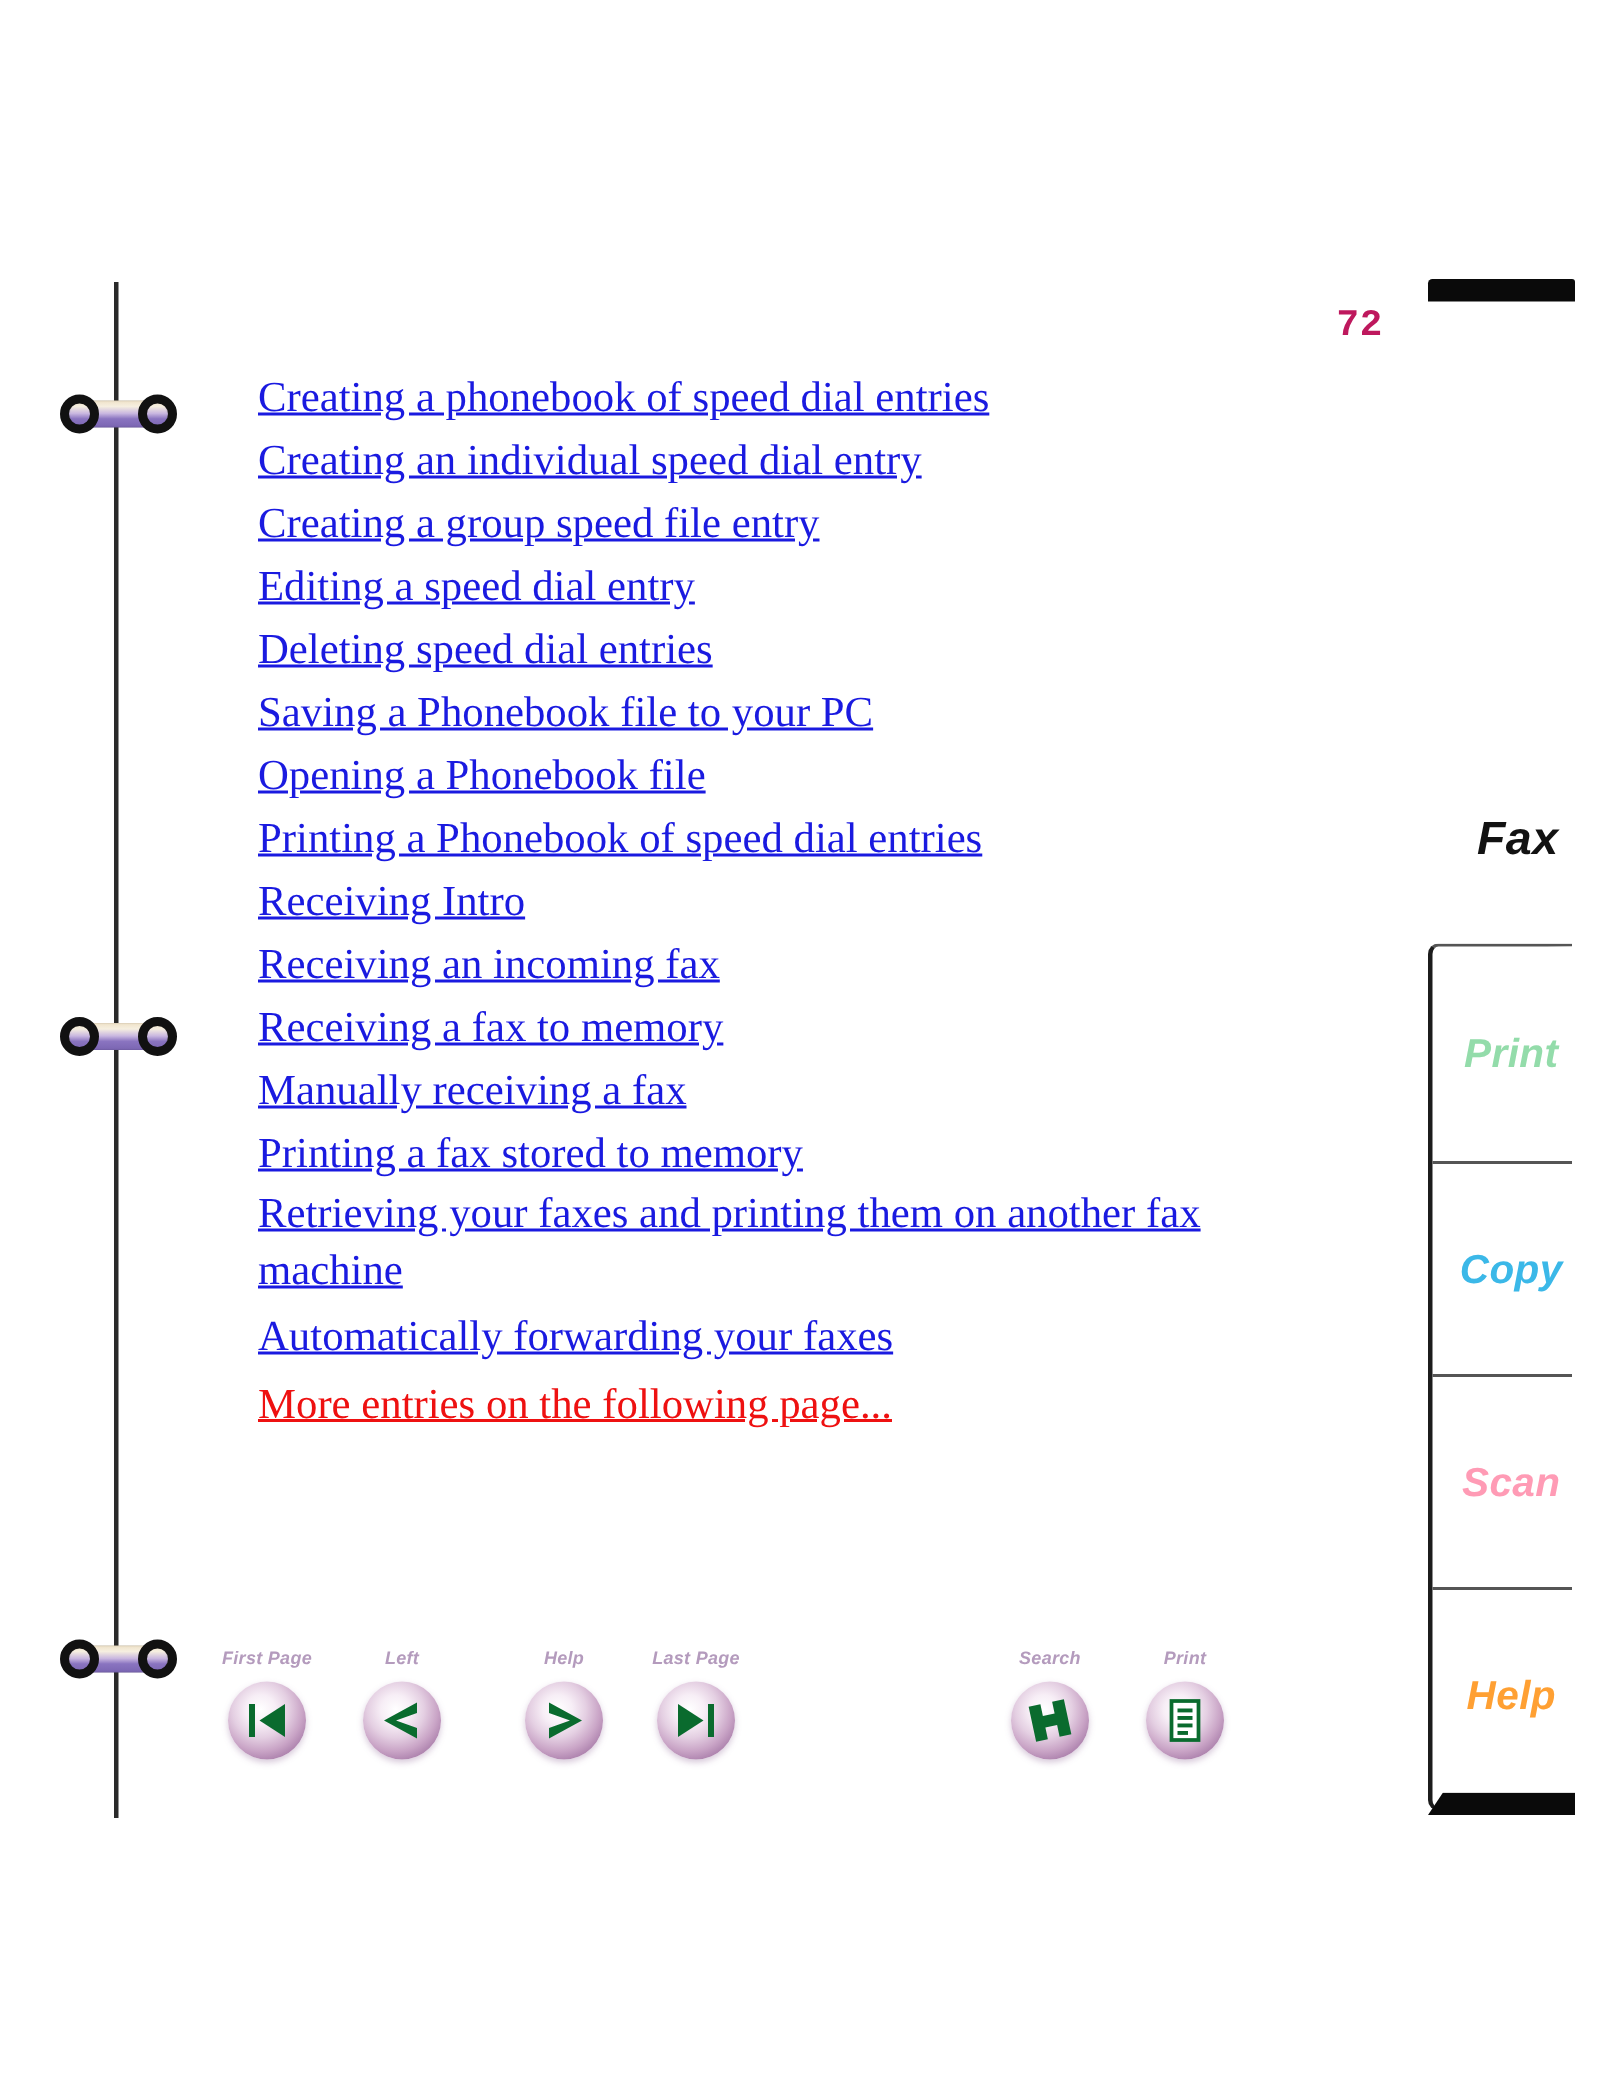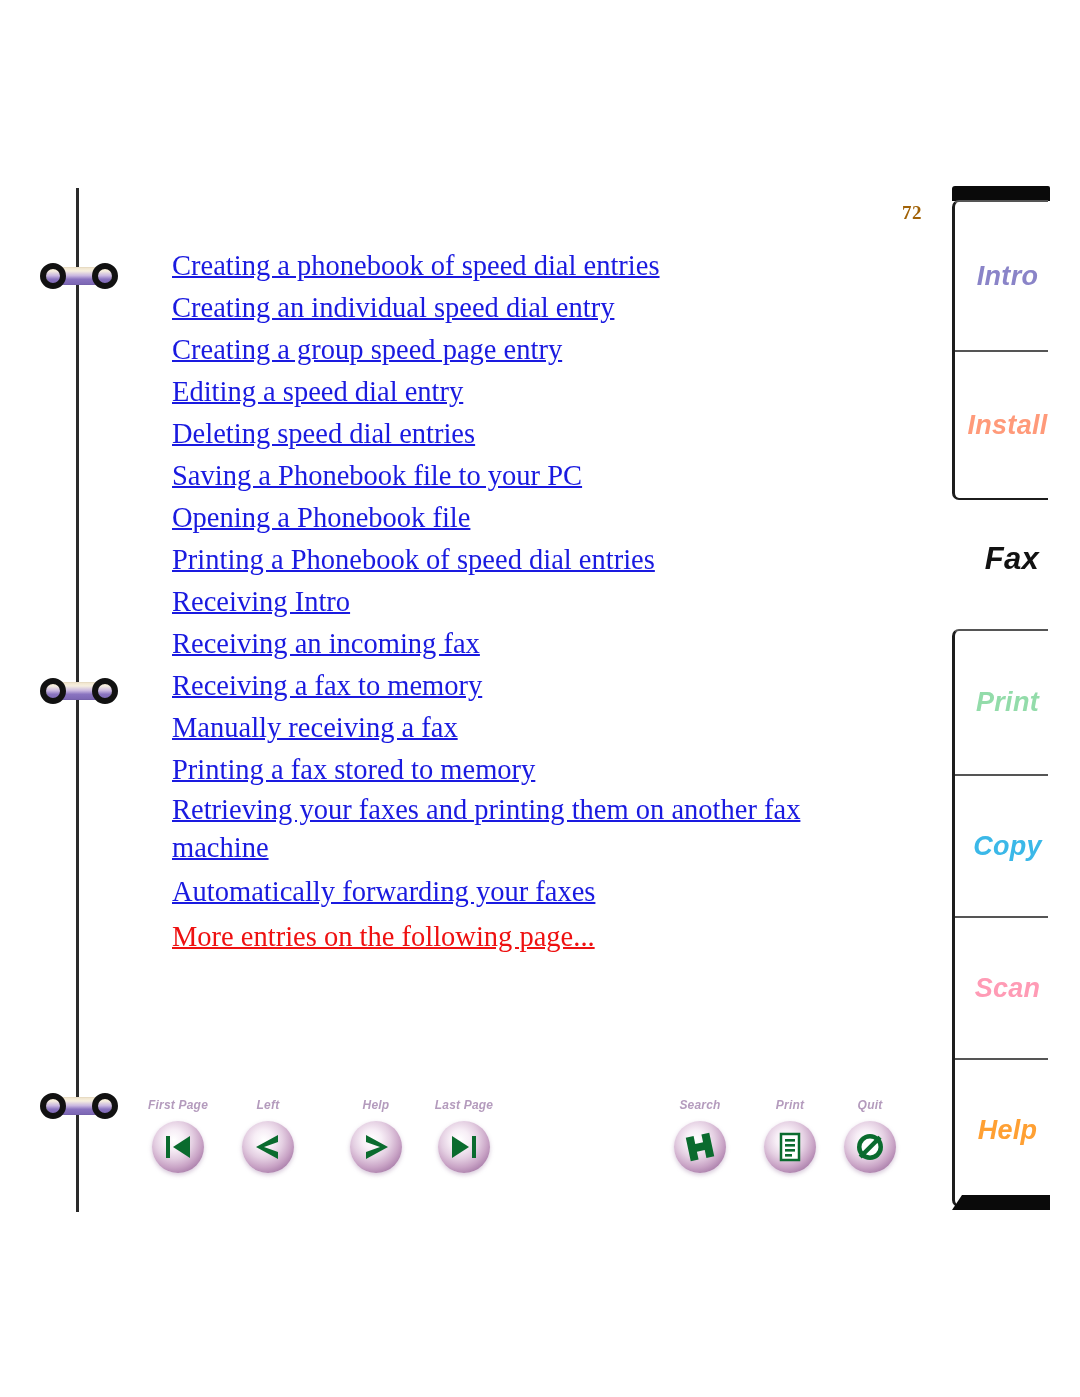--- a/index.html
+++ b/index.html
@@ -57,25 +57,25 @@
     background: transparent;
   }
   .ring .ring-end.left  { left: 0; }
   .ring .ring-end.right { right: 0; }
 
   
   #page-number {
     position: absolute;
     right: 158px;
     top: 202px;
-    font-size: 19px;
+    font-size: 25px;
     font-weight: bold;
-    color: #a16207;
+    color: #be185d;
     letter-spacing: .5px;
-    font-family: Liberation Serif, serif;
+    font-family: Liberation Mono, monospace;
   }
 
   
   #toc {
     position: absolute;
     left: 172px;
     top: 245px;
     width: 730px;
   }
   .toc-link {
@@ -219,21 +219,21 @@
     <div class="ring-bar"></div>
     <div class="ring-end left"></div>
     <div class="ring-end right"></div>
   </div>
 
   <div id="page-number">72</div>
 
   <div id="toc">
     <a class="toc-link">Creating a phonebook of speed dial entries</a>
     <a class="toc-link">Creating an individual speed dial entry</a>
-    <a class="toc-link">Creating a group speed page entry</a>
+    <a class="toc-link">Creating a group speed file entry</a>
     <a class="toc-link">Editing a speed dial entry</a>
     <a class="toc-link">Deleting speed dial entries</a>
     <a class="toc-link">Saving a Phonebook file to your PC</a>
     <a class="toc-link">Opening a Phonebook file</a>
     <a class="toc-link">Printing a Phonebook of speed dial entries</a>
     <a class="toc-link">Receiving Intro</a>
     <a class="toc-link">Receiving an incoming fax</a>
     <a class="toc-link">Receiving a fax to memory</a>
     <a class="toc-link">Manually receiving a fax</a>
     <a class="toc-link">Printing a fax stored to memory</a>
@@ -297,45 +297,27 @@
         <svg width="28" height="30" viewBox="0 0 28 30">
           <rect x="5" y="2" width="18" height="26" fill="#ffffff" stroke="#0a6b2e" stroke-width="2.5"></rect>
           <rect x="9" y="7" width="10" height="2.6" fill="#0a6b2e"></rect>
           <rect x="9" y="12" width="10" height="2.6" fill="#0a6b2e"></rect>
           <rect x="9" y="17" width="10" height="2.6" fill="#0a6b2e"></rect>
           <rect x="9" y="22" width="7" height="2.6" fill="#0a6b2e"></rect>
         </svg>
       </div>
     </div>
 
-    <div class="nav-btn" style="left:700px; top:0">
-      <div class="nav-label">Quit</div>
-      <div class="nav-circle">
-        <svg width="32" height="32" viewBox="0 0 32 32">
-          <circle cx="16" cy="16" r="13" fill="#0a6b2e"></circle>
-          <circle cx="16" cy="16" r="8.5" fill="#ffffff"></circle>
-          <rect x="14" y="2" width="4.4" height="28" fill="#0a6b2e" transform="rotate(45 16 16)"></rect>
-        </svg>
-      </div>
-    </div>
 
   </div>
 
   <div id="tabstrip">
 
     <div class="tab-cap" id="tab-cap-top"></div>
 
-    <div class="tab-group" style="top:14px; height:300px">
-      <div class="tab-cell" style="height:148px">
-        <span class="tab-label" style="color:#8a84c8">Intro</span>
-      </div>
-      <div class="tab-cell" style="height:148px">
-        <span class="tab-label" style="color:#ff9a7a">Install</span>
-      </div>
-    </div>
 
     <div id="fax-standalone" style="top:355px">Fax</div>
 
     <div class="tab-group" style="top:443px; height:578px">
       <div class="tab-cell" style="height:143px">
         <span class="tab-label" style="color:#93dcaa">Print</span>
       </div>
       <div class="tab-cell" style="height:142px">
         <span class="tab-label" style="color:#3bb8e8">Copy</span>
       </div>

